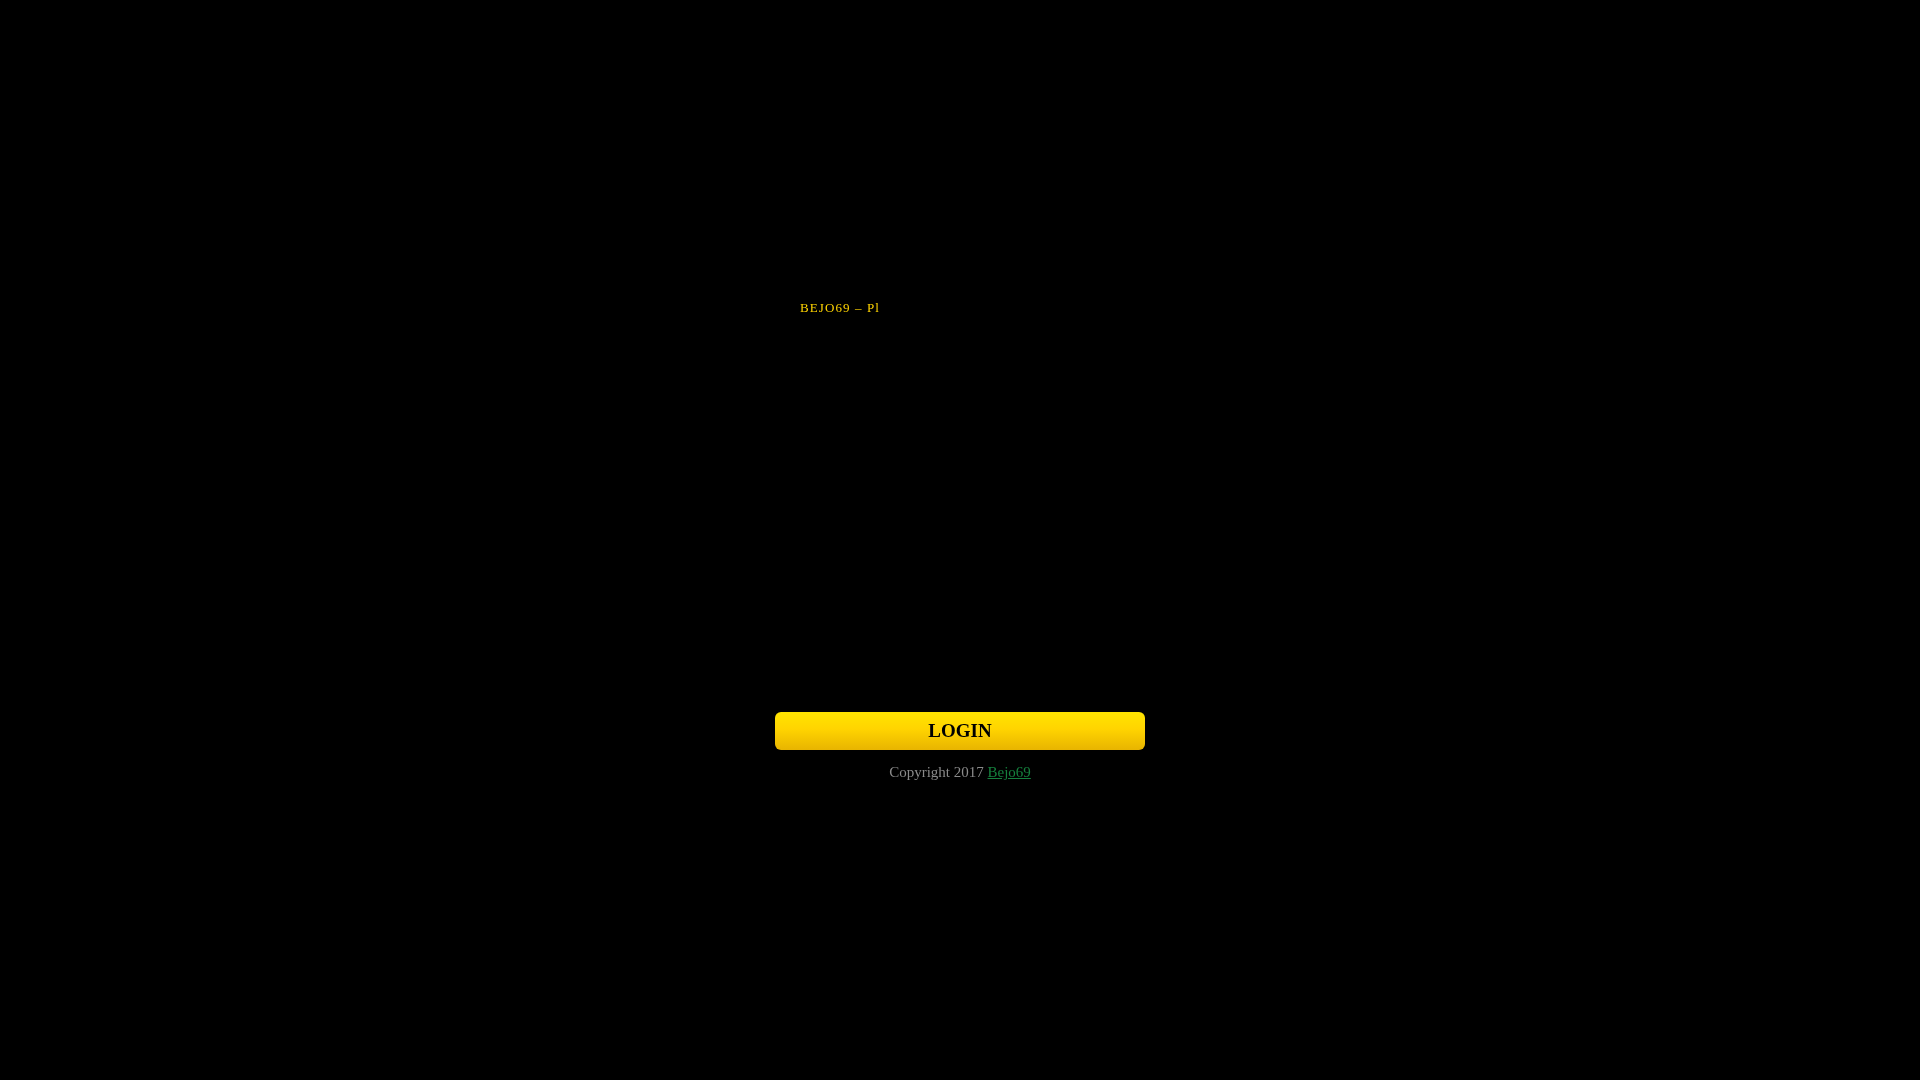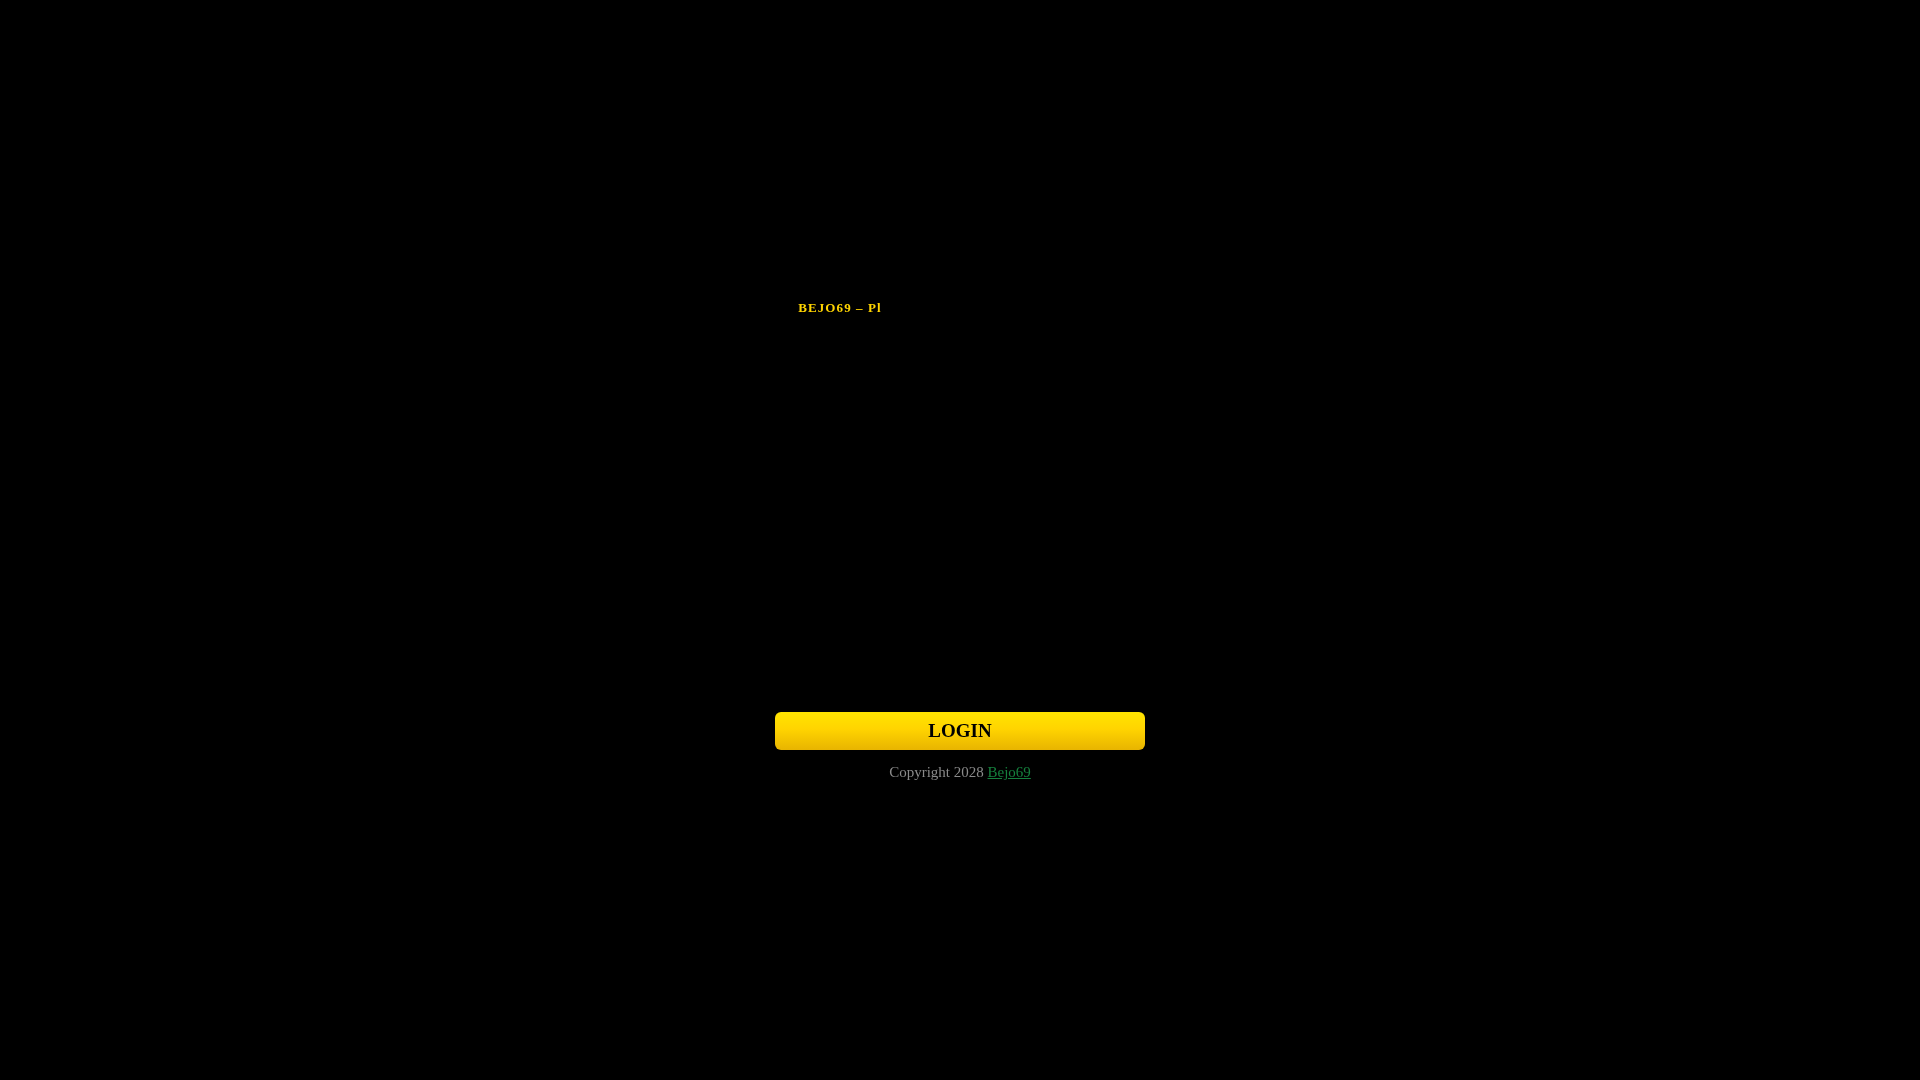--- a/index.html
+++ b/index.html
@@ -17,21 +17,21 @@
 
   
   #site-heading {
     position: absolute;
     left: 0;
     right: 0;
     top: 300px;
     text-align: center;
     color: #ffd400;
     font-family: "Liberation Serif", serif;
-    font-weight: bold;
+    font-weight: normal;
     font-size: 13px;
     letter-spacing: 1.1px;
     white-space: nowrap;
     overflow: hidden;
   }
   
   #site-heading .heading-inner {
     display: inline-block;
     transform: translateX(-120px);
   }
@@ -88,16 +88,16 @@
 </head>
 <body>
 
 <div id="site-heading">
   <span class="heading-inner">BEJO69 – Pl</span>
 </div>
 
 <div id="action-area">
   <button class="cta-button" id="login-button">LOGIN</button>
   <div id="copyright">
-    <span>Copyright 2028</span>
+    <span>Copyright 2017</span>
     <a href="#">Bejo69</a>
   </div>
 </div>
 
 </body></html>

